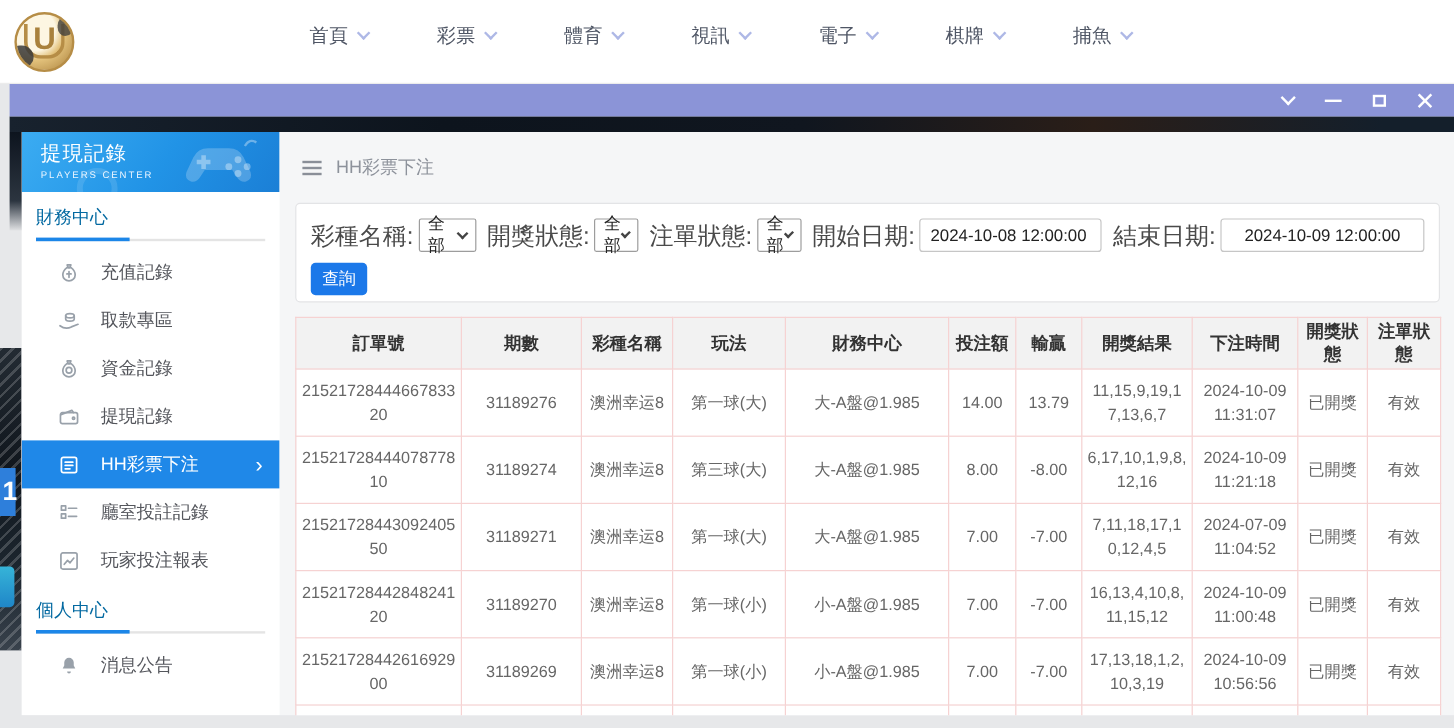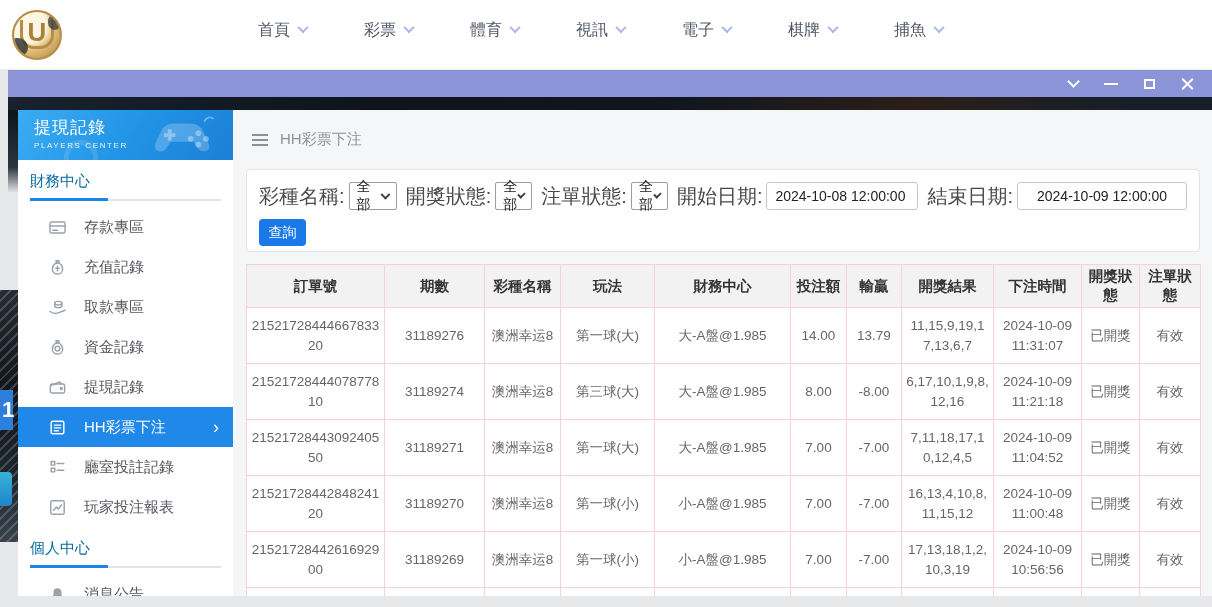--- a/index.html
+++ b/index.html
@@ -186,27 +186,20 @@
           <path d="M28 18 h4 v4 h4 v4 h-4 v4 h-4 v-4 h-4 v-4 h4 z"></path>
         </g>
         <path d="M66 10 q4 -7 10 -3" fill="none" stroke="#ffffff" stroke-opacity="0.35" stroke-width="2"></path>
       </svg>
     </div>
     <div>
         <div class="sec-title">財務中心</div>
         <div class="sec-line"></div>
         <div class="side-item">
           <span class="icn"><svg viewBox="0 0 24 24">
-              <rect x="2.5" y="5" width="19" height="14" rx="2"></rect>
-              <path d="M2.5 10h19M6 15.5h6"></path>
-            </svg></span>
-          <span class="side-label">存款專區</span>
-        </div>
-        <div class="side-item">
-          <span class="icn"><svg viewBox="0 0 24 24">
               <path d="M10 3.5h4l-1.2 2.8h-1.6z"></path>
               <path d="M9.8 6.3h4.4c2.7 2 4.3 4.8 4.3 7.8 0 3.5-2.9 6.2-6.5 6.2s-6.5-2.7-6.5-6.2c0-3 1.6-5.8 4.3-7.8z"></path>
               <path d="M12 10.5v6M9.8 13h4.4"></path>
             </svg></span>
           <span class="side-label">充值記錄</span>
         </div>
         <div class="side-item">
           <span class="icn"><svg viewBox="0 0 24 24">
               <ellipse cx="13" cy="6.5" rx="4.5" ry="2.2"></ellipse>
               <path d="M8.5 6.5v3.5c0 1.2 2 2.2 4.5 2.2s4.5-1 4.5-2.2V6.5"></path>
@@ -355,21 +348,21 @@
           </tr>
           <tr>
             <td class="c-break">2152172844309240550</td>
             <td>31189271</td>
             <td>澳洲幸运8</td>
             <td>第一球(大)</td>
             <td>大-A盤@1.985</td>
             <td>7.00</td>
             <td>-7.00</td>
             <td class="c-break">7,11,18,17,10,12,4,5</td>
-            <td>2024-10-09 11:04:52</td>
+            <td>2024-07-09 11:04:52</td>
             <td>已開獎</td>
             <td>有效</td>
           </tr>
           <tr>
             <td class="c-break">2152172844284824120</td>
             <td>31189270</td>
             <td>澳洲幸运8</td>
             <td>第一球(小)</td>
             <td>小-A盤@1.985</td>
             <td>7.00</td>

